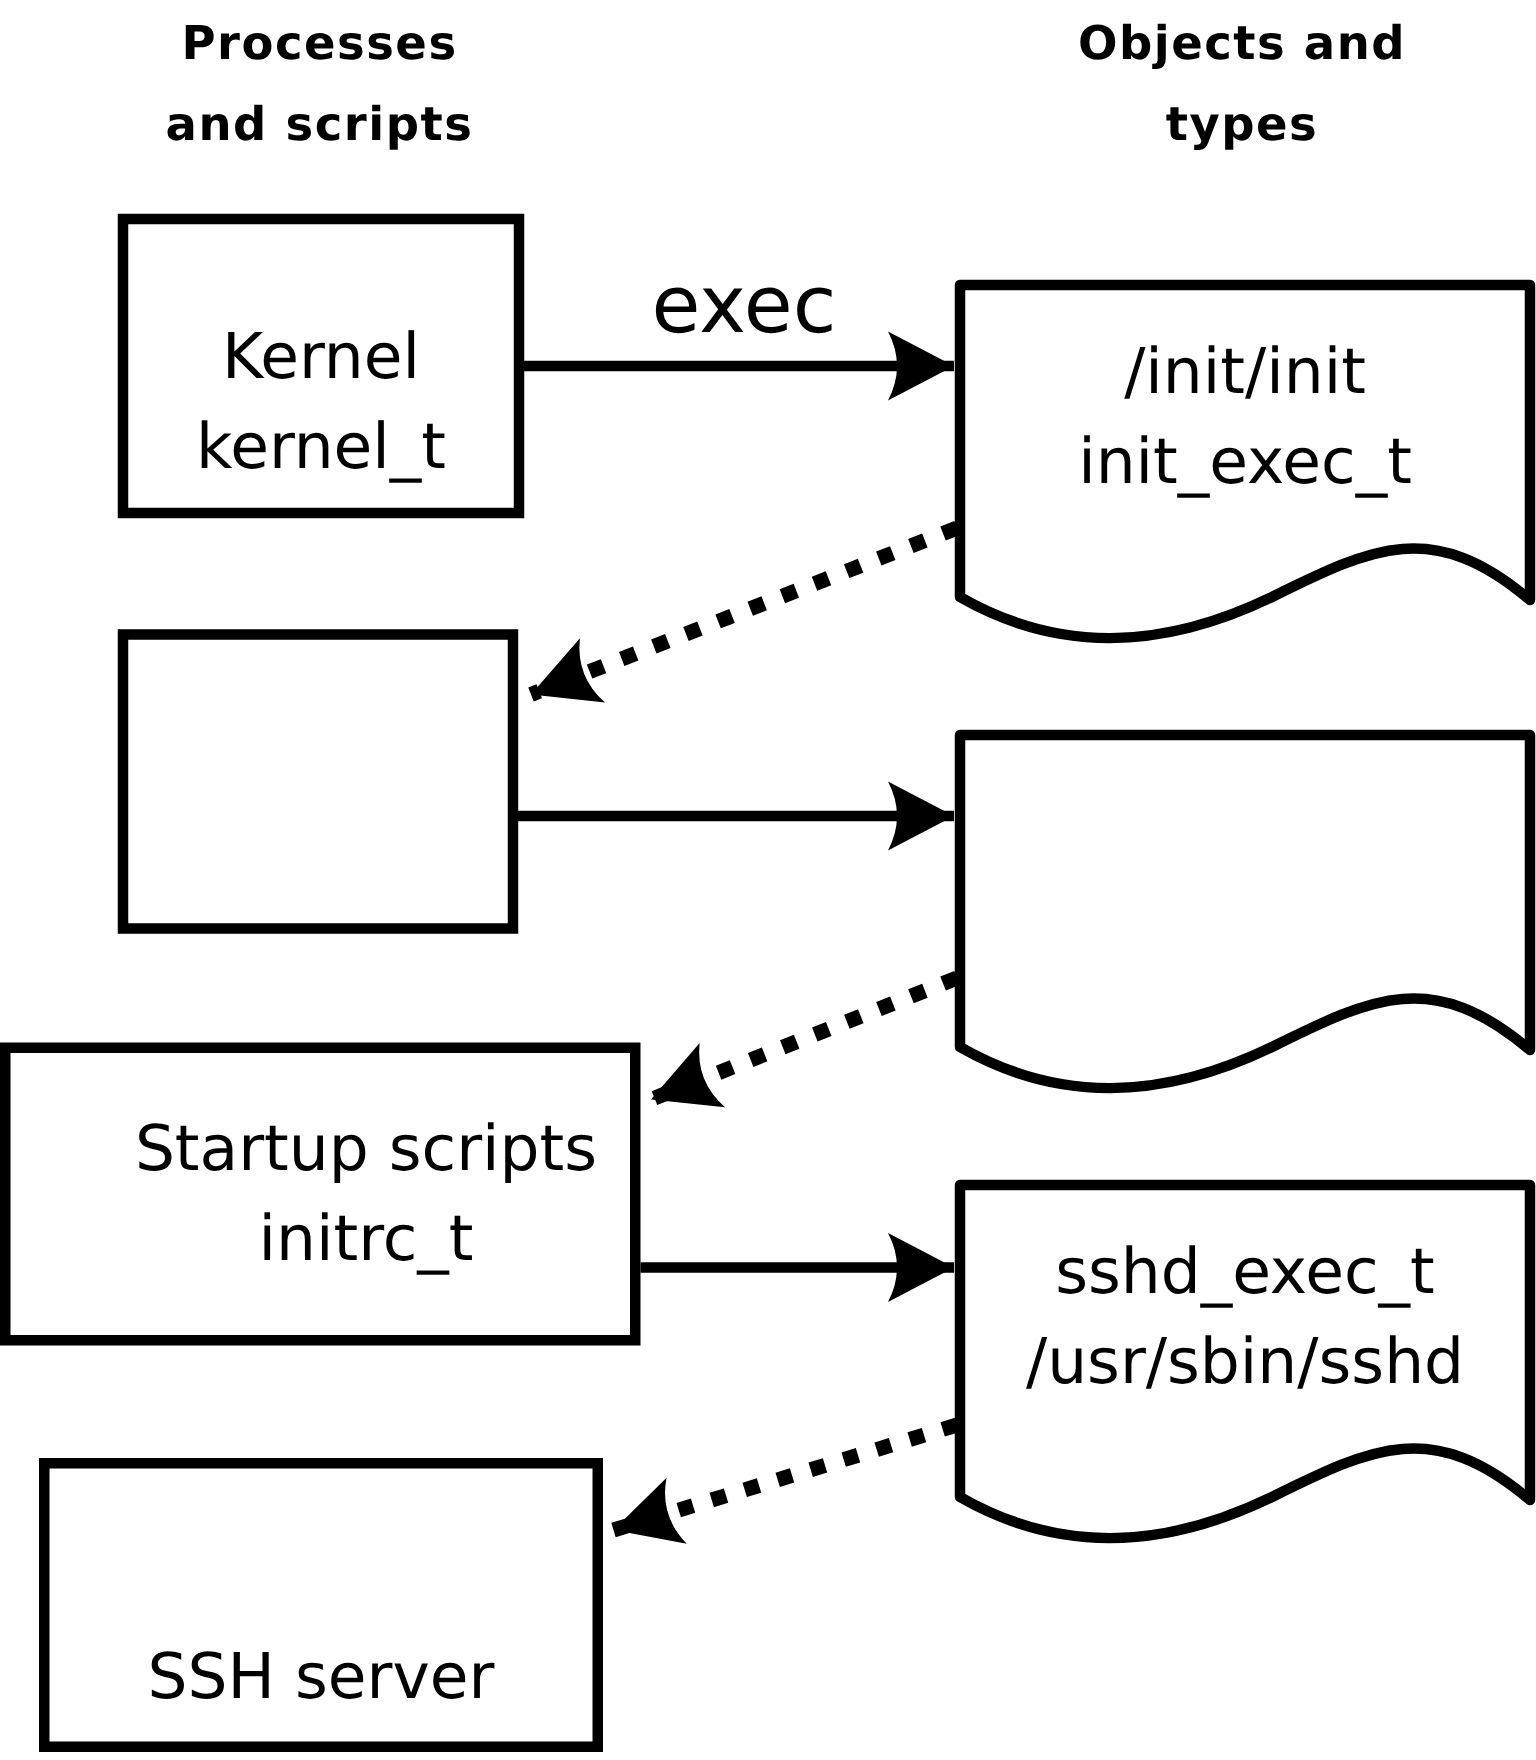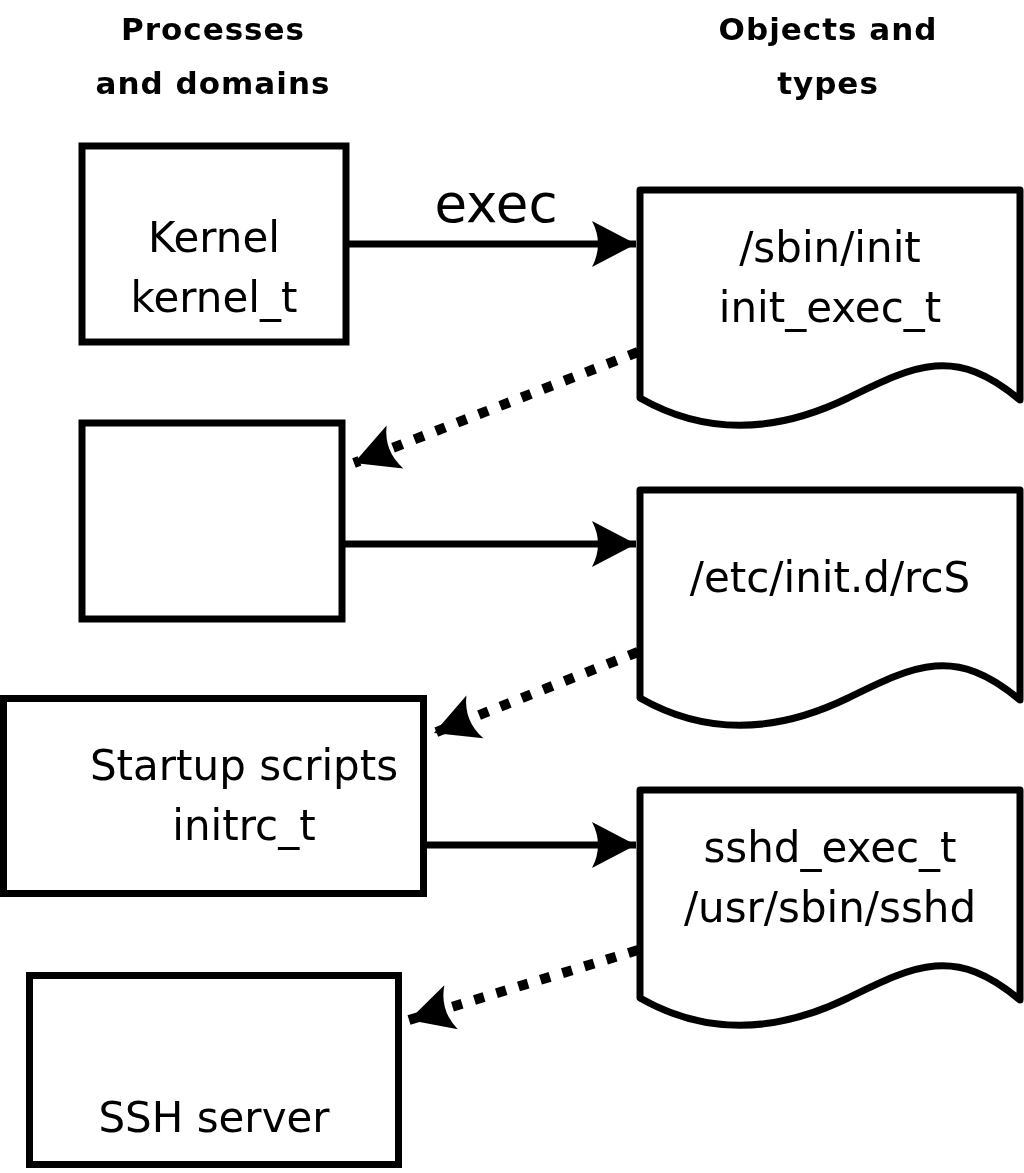--- a/index.html
+++ b/index.html
@@ -71,45 +71,44 @@
     <line class="solid-edge" x1="345" y1="544" x2="636" y2="544" marker-end="url(#ah)"></line>
     <line class="solid-edge" x1="427" y1="845" x2="636" y2="845" marker-end="url(#ah)"></line>
 
     <line class="dotted-edge" x1="638" y1="352" x2="354" y2="463" marker-end="url(#ah)"></line>
     <line class="dotted-edge" x1="638" y1="652" x2="434" y2="733" marker-end="url(#ah)"></line>
     <line class="dotted-edge" x1="638" y1="950" x2="409" y2="1020" marker-end="url(#ah)"></line>
   </svg>
 
   <div class="hdr" style="left:13px; top:2px;">
     <div>Processes</div>
-    <div>and domains</div>
+    <div>and scripts</div>
   </div>
   <div class="hdr" style="left:628px; top:2px;">
     <div>Objects and</div>
     <div>types</div>
   </div>
 
   <div class="node-label" style="left:79px; top:143px; width:270px; height:202px;margin-top:24px;">
     <div>Kernel</div>
     <div>kernel_t</div>
   </div>
   <div class="node-label" style="left:0px; top:695px; width:488px; height:202px;">
     <div>Startup scripts</div>
     <div>initrc_t</div>
   </div>
   <div class="node-label" style="left:26px; top:972px; width:376px; height:196px;margin-top:48px;">
     <div>SSH server</div>
   </div>
 
   <div class="node-label" style="left:640px; top:190px; width:380px; height:176px;">
-    <div>/sbin/init</div>
+    <div>/init/init</div>
     <div>init_exec_t</div>
   </div>
   <div class="node-label" style="left:640px; top:490px; width:380px; height:176px;">
-    <div>/etc/init.d/rcS</div>
   </div>
   <div class="node-label" style="left:640px; top:790px; width:380px; height:176px;">
     <div>sshd_exec_t</div>
     <div>/usr/sbin/sshd</div>
   </div>
 
   <div class="edge-label" style="left:396px; top:174px; width:200px;">exec</div>
 
 </div>
 

